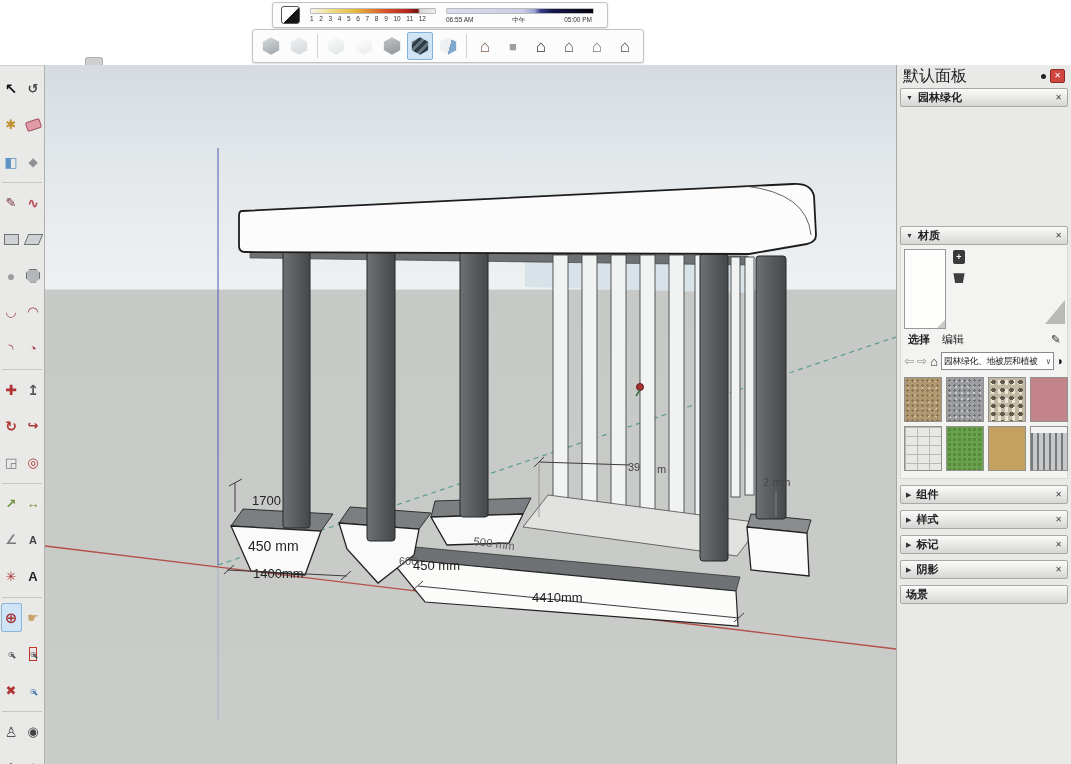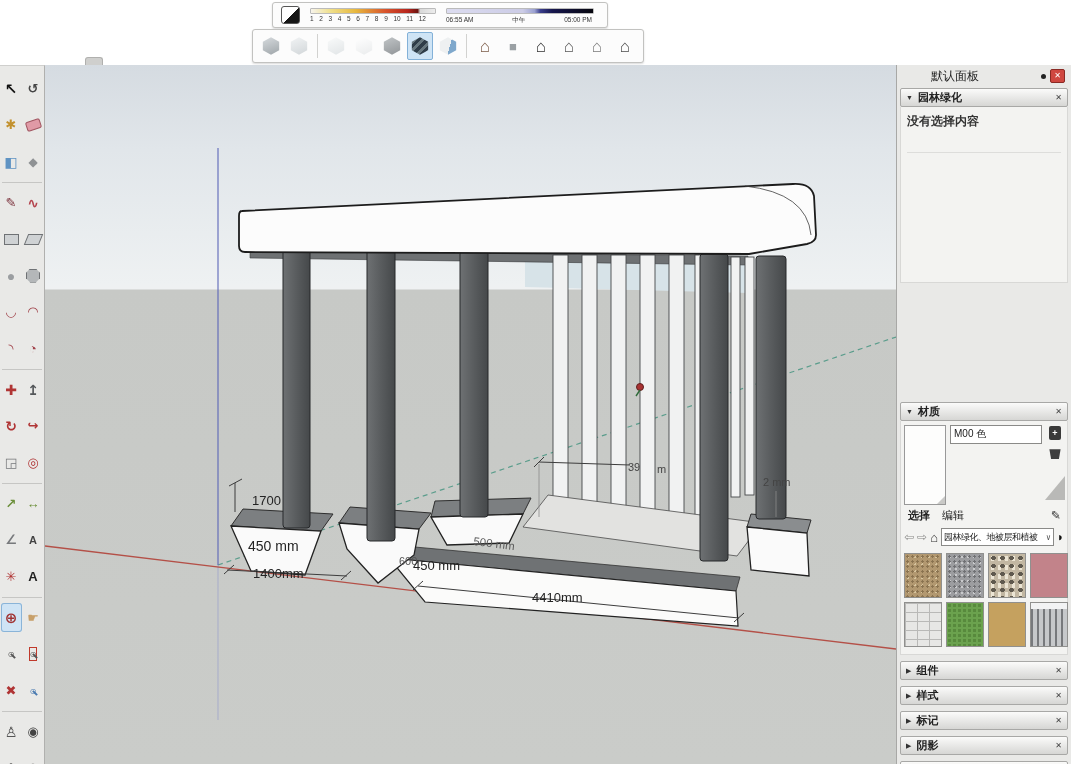--- a/index.html
+++ b/index.html
@@ -55,21 +55,21 @@
     position:absolute;left:45px;top:65px;width:851px;height:699px;
     background:linear-gradient(180deg,#d5dbe1 0px,#e1e6ea 85px,#eef1f2 218px,#eff1f2 224px,#c7c9c6 225px,#caccc9 699px);
   }
   #viewport svg{position:absolute;left:0;top:0;}
   
   #right-panel{
     position:absolute;left:896px;top:65px;width:175px;height:699px;background:#e9e9e7;
     border-left:1px solid #a8a8a6;box-sizing:border-box;font-size:11px;color:#222;
   }
   .rp-title{height:22px;display:flex;align-items:center;padding:0 6px;gap:4px;}
-  .rp-title .t{flex:1;font-size:12px;color:#222;margin-left:28px;}
+  .rp-title .t{flex:1;font-size:16px;color:#222;}
   .pin-dot{width:5px;height:5px;background:#222;border-radius:50%;}
   .rp-close{width:13px;height:12px;background:#cf4740;border:1px solid #8a2a24;border-radius:2px;color:#fff;
     font-size:8px;line-height:11px;text-align:center;font-weight:bold;}
   .sec-bar{
     height:17px;margin:1px 3px 0 3px;display:flex;align-items:center;gap:5px;padding:0 5px;
     background:linear-gradient(180deg,#fbfbfa,#d6d6d4);border:1px solid #a8a8a6;border-radius:2px;
   }
   .sec-bar .arrow{font-size:7px;color:#333;}
   .sec-bar .lbl{flex:1;font-weight:bold;font-size:11px;}
   .sec-x{font-size:8px;color:#444;line-height:8px;}
@@ -443,39 +443,32 @@
     <span class="t">默认面板</span>
     <span class="pin-dot"></span>
     <span class="rp-close">✕</span>
   </div>
 
   <div class="sec-bar">
     <span class="arrow">▼</span>
     <span class="lbl">园林绿化</span>
     <span class="sec-x">✕</span>
   </div>
-  <div class="sec-body" id="entity-body">
-    <div id="entity-empty">没有选择内容</div>
-    <div class="ent-div"></div>
-  </div>
   <div style="height:118px;"></div>
 
   <div class="sec-bar">
     <span class="arrow">▼</span>
     <span class="lbl">材质</span>
     <span class="sec-x">✕</span>
   </div>
   <div class="sec-body" id="materials-body">
     <div class="mat-top">
       <div class="mat-preview">
           <span class="fold"></span>
         </div>
-      <div class="mat-mid">
-        <div class="mat-name">M00 色</div>
-      </div>
       <div class="mat-icons">
         <span class="ico-newmat">+</span>
         <span class="ico-bucket"></span>
       </div>
     </div>
     <div class="mat-fold-tri"></div>
     <div class="mat-tabs">
       <span class="tab1">选择</span>
       <span>编辑</span>
       <span class="dropper">✐</span>

